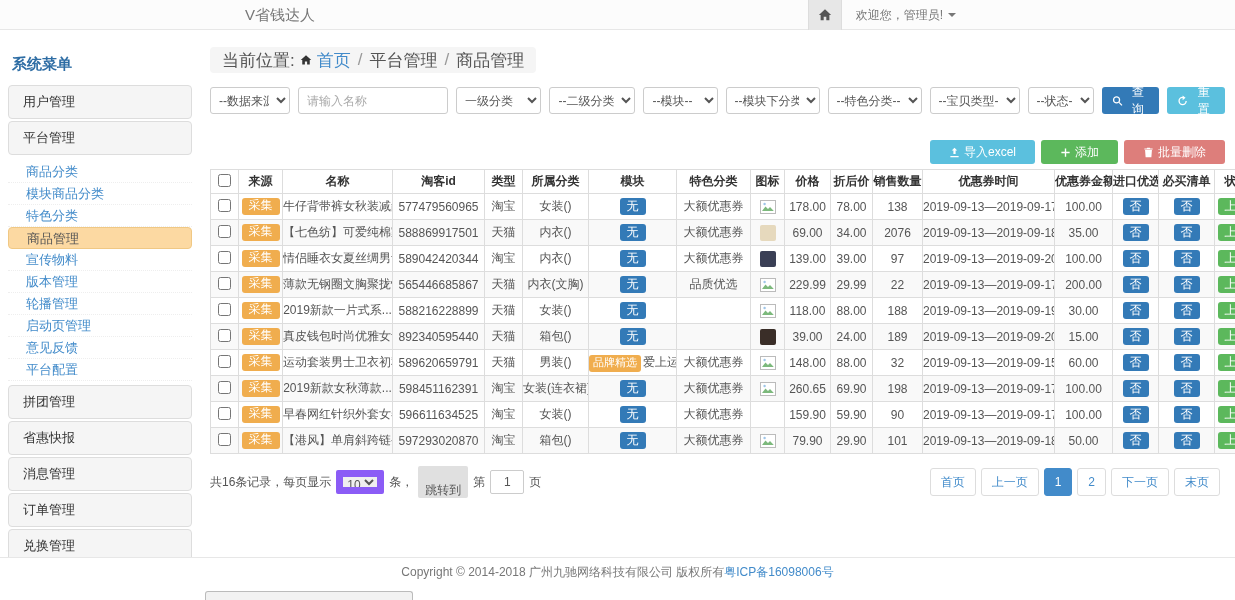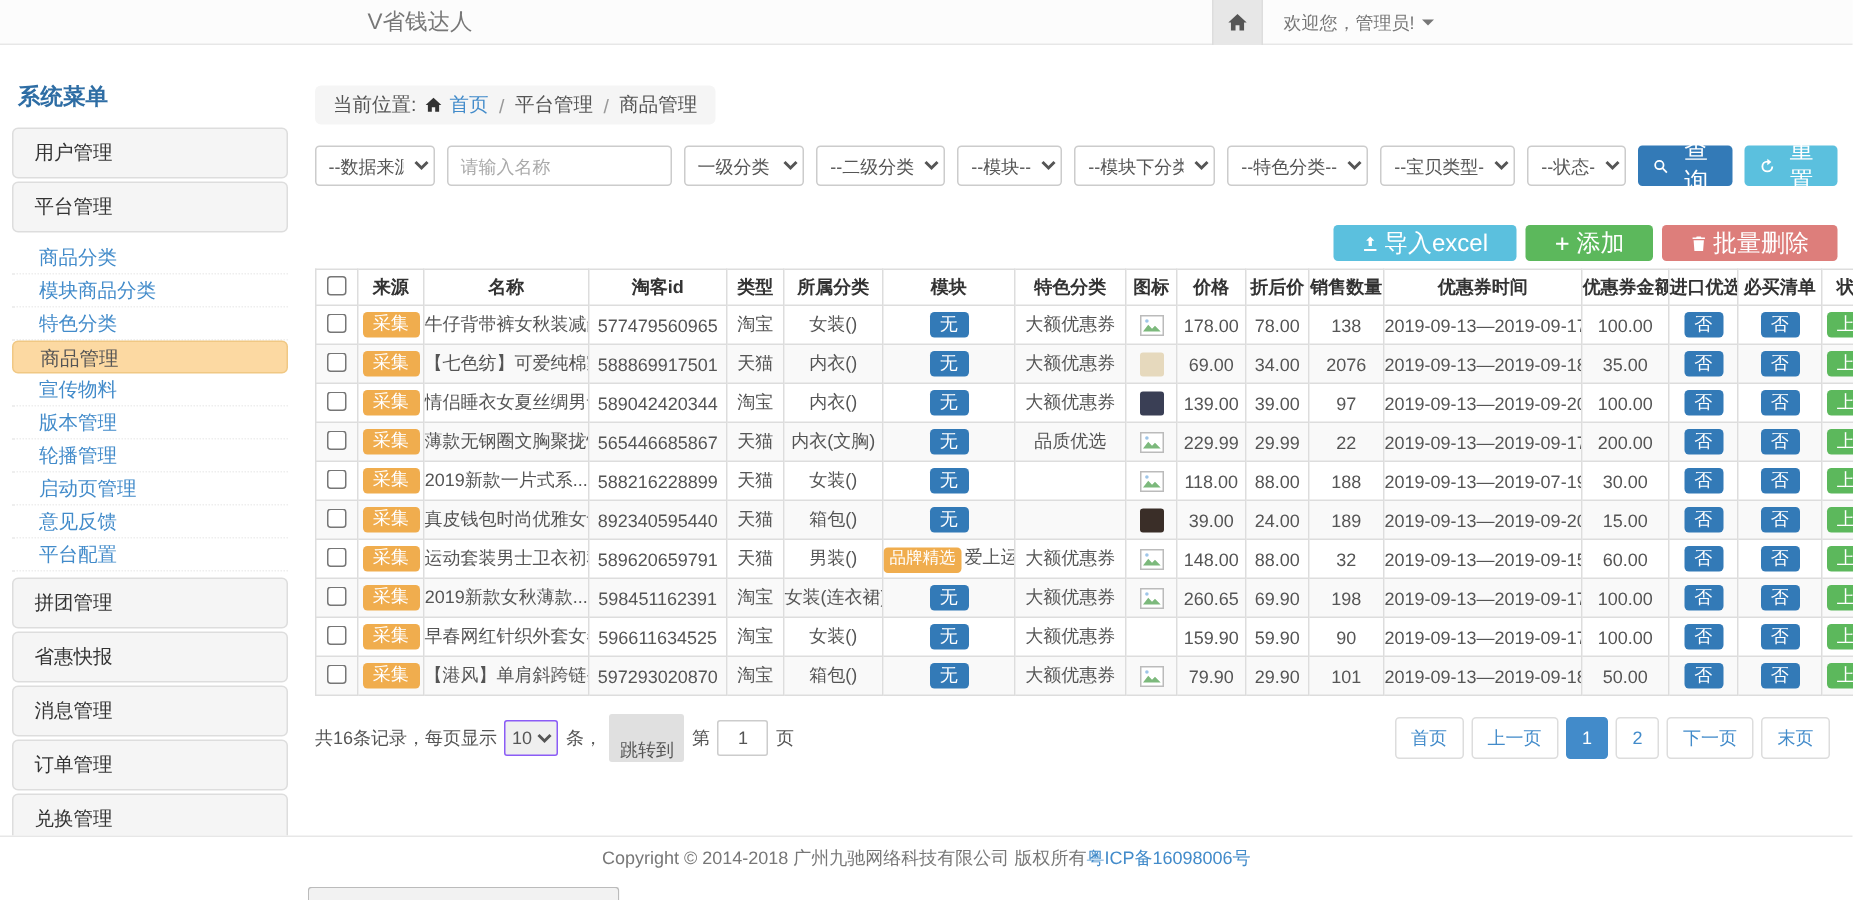--- a/index.html
+++ b/index.html
@@ -23,35 +23,35 @@
   .sidebar-title { color:#2e6da4; font-size:15px; font-weight:bold; height:22px; margin:0 0 8px 4px; }
   .side-box { height:34px; line-height:32px; background:#f5f5f5; border:1px solid #ddd; border-radius:4px;
     padding-left:14px; margin-bottom:2px; color:#333; font-size:13px; cursor:pointer; }
   .side-sub { background:#fff; padding:4px 0; }
   .side-link { display:block; height:22px; line-height:21px; padding-left:18px; font-size:13px;
     color:#428bca; text-decoration:none; border-bottom:1px dotted #eee; cursor:pointer; }
   .side-link.active { background:#fcd9a2; border:1px solid #f0c884; border-radius:4px; color:#555; }
 
   
   .main { position:absolute; top:30px; left:210px; width:1015px; }
-  .breadcrumb { display:inline-flex; align-items:center; gap:5px; margin-top:27px; height:26px;
-    background:#f5f5f5; border-radius:4px; padding:0 12px; font-size:13px; color:#555; }
+  .breadcrumb { display:inline-flex; align-items:center; gap:5px; margin-top:17px; height:26px;
+    background:#f5f5f5; border-radius:4px; padding:0 12px; font-size:17px; color:#555; }
   .breadcrumb a { color:#428bca; text-decoration:none; cursor:pointer; }
   .breadcrumb .sep { color:#999; padding:0 2px; }
   .breadcrumb svg { fill:#333; }
 
   .filters { display:flex; align-items:center; gap:8px; margin-top:14px; }
   .filters select { height:27px; border:1px solid #ccc; border-radius:3px; color:#555; font-size:12px;
     background:#fff; padding:0 4px; font-family:inherit; }
   .filters input { height:27px; width:150px; border:1px solid #ccc; border-radius:3px; padding:0 8px;
     font-size:12px; color:#555; font-family:inherit; }
   .filters input::placeholder { color:#aaa; }
 
   .btn { display:inline-flex; align-items:center; gap:4px; border:none; border-radius:3px; color:#fff;
-    font-size:16px; height:27px; padding:0 10px; cursor:pointer; font-family:inherit; }
+    font-size:12px; height:27px; padding:0 10px; cursor:pointer; font-family:inherit; }
   .btn-primary { background:#337ab7; }
   .btn-info { background:#5bc0de; }
   .btn-success { background:#5cb85c; }
   .btn-danger-soft { background:#dd7e7b; }
 
   .actions { display:flex; justify-content:flex-end; gap:6px; margin-top:20px; padding-top:6px; }
   .actions .btn { height:24px; padding:0 19px; }
 
   
   table { width:100%; border-collapse:collapse; table-layout:fixed; margin-top:5px; }
@@ -62,21 +62,21 @@
   .badge { display:inline-block; border-radius:3px; color:#fff; padding:2px 7px; font-size:12px; line-height:13px; }
   .badge-warning { background:#f0ad4e;font-family:Liberation Mono, monospace; }
   .badge-primary { background:#337ab7; }
   .badge-success { background:#5cb85c; }
   .badge-sm { padding:2px 4px; font-size:11px; }
   .thumb { display:inline-block; width:16px; height:16px; border-radius:2px; vertical-align:middle; }
 
   
   .pager-row { display:flex; justify-content:space-between; align-items:center; margin-top:12px; }
   .pager-left { display:flex; align-items:center; gap:5px; color:#555; }
-  .pager-left select { height:24px; border:1px solid #8b5cf6; border-radius:2px; font-size:12px; color:#555; font-family:inherit; }
+  .pager-left select { height:24px; border:7px solid #8b5cf6; border-radius:2px; font-size:12px; color:#555; font-family:inherit; }
   .jump-btn { background:#e0e0e0; border:none; border-radius:2px; height:22px; padding:16px 7px; color:#555;
     font-size:12px; cursor:pointer; font-family:inherit; }
   .page-input { width:34px; height:24px; border:1px solid #ccc; border-radius:2px; text-align:center;
     font-size:12px; color:#555; font-family:inherit; }
   .pager-right { display:flex; gap:5px; margin-right:5px; }
   .page-btn { min-width:28px; height:28px; line-height:26px; padding:0 10px; border:1px solid #ddd;
     border-radius:3px; background:#fff; color:#428bca; text-align:center; cursor:pointer; font-size:12px; }
   .page-btn.active { background:#428bca; border-color:#428bca; color:#fff; }
 
   
@@ -322,21 +322,21 @@
           <td><span class="badge badge-primary">无</span></td>
           <td></td>
           <td><svg width="16" height="14" viewBox="0 0 16 14">
               <rect x="0.5" y="0.5" width="15" height="13" fill="#fff" stroke="#bbb"></rect>
               <path d="M2 11l3.5-4.5 2.5 2.6 2-2L13.8 11z" fill="#7cb97c"></path>
               <circle cx="4.6" cy="4" r="1.2" fill="#9ec5e8"></circle>
             </svg></td>
           <td>118.00</td>
           <td>88.00</td>
           <td>188</td>
-          <td>2019-09-13—2019-07-19</td>
+          <td>2019-09-13—2019-09-19</td>
           <td>30.00</td>
           <td><span class="badge badge-primary">否</span></td>
           <td><span class="badge badge-primary">否</span></td>
           <td><span class="badge badge-success">上架</span></td>
         </tr>
         <tr>
           <td><input type="checkbox" style=""></td>
           <td><span class="badge badge-warning">采集</span></td>
           <td>真皮钱包时尚优雅女士...</td>
           <td>892340595440</td>

